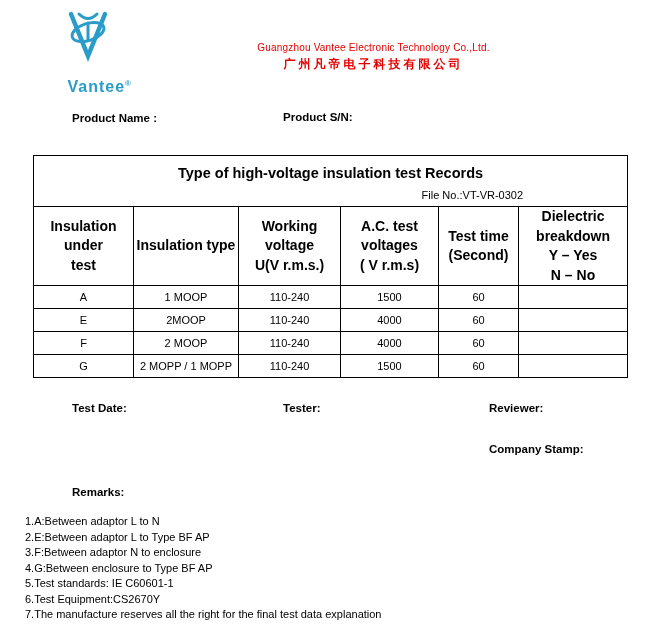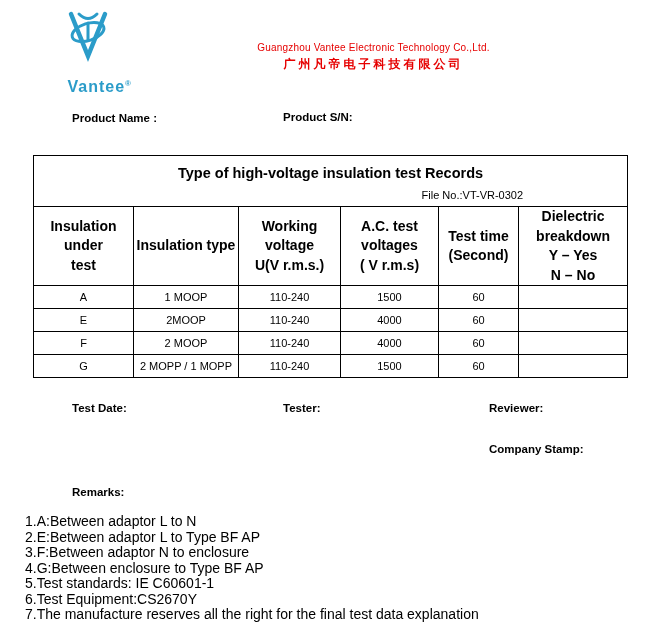--- a/index.html
+++ b/index.html
@@ -29,21 +29,21 @@
   .subtitle-cell{height:20px;text-align:center;font-weight:bold;font-size:13px;}
   .head-row th{height:64px;font-size:14px;font-weight:bold;text-align:center;vertical-align:middle;white-space:pre-line;line-height:1.4;}
   .data-row td{height:22px;text-align:center;font-size:11px;vertical-align:middle;}
   
   .pos-testdate{left:26px;top:402px;}
   .pos-tester{left:237px;top:402px;}
   .pos-reviewer{left:443px;top:402px;}
   .pos-stamp{left:443px;top:443px;}
   .pos-remarks{left:26px;top:486px;}
   
-  .notes{position:absolute;left:25px;top:514px;font-size:14px;line-height:15.5px;}
+  .notes{position:absolute;left:25px;top:514px;font-size:11px;line-height:15.5px;}
   .notes div{white-space:nowrap;}
 </style>
 </head>
 <body>
 
 <div class="page">
 
   <div class="logo">
     <svg width="56" height="52" viewBox="0 0 56 52">
       <ellipse class="mark-stroke" cx="28" cy="22" rx="16.5" ry="8.5" stroke-width="3" transform="rotate(-18 28 22)"></ellipse>

